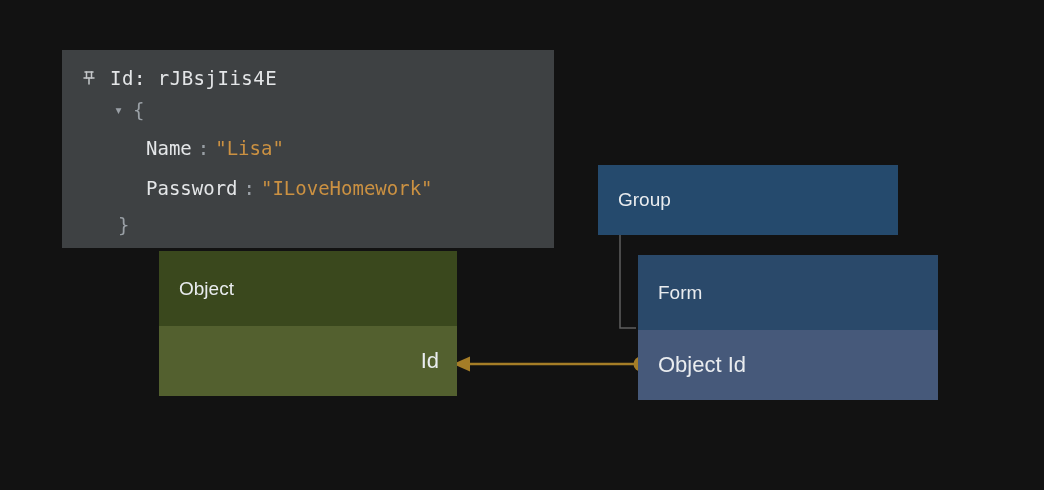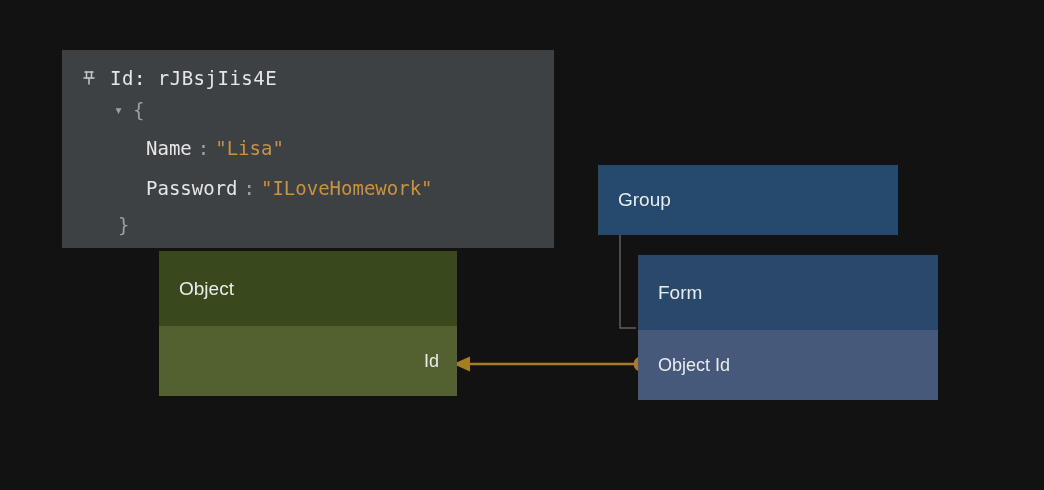--- a/index.html
+++ b/index.html
@@ -42,21 +42,21 @@
   .tt-entry{margin-left:84px;line-height:40px;}
   .tt-entry .key{color:var(--tooltip-text,#e4e6e8);margin-top:36px;}
   .tt-entry .colon{color:var(--tooltip-muted,#9aa0a6);margin:0 6px;}
   .tt-entry .str{color:var(--string-value,#cb9142);}
   .tt-close{margin-left:56px;line-height:34px;}
   .muted{color:var(--tooltip-muted,#9aa0a6);}
 
   
   .node{position:absolute;color:var(--node-text,#e9ecef);font-size:19px;cursor:pointer;}
   .node-header{display:flex;align-items:center;padding:0 20px;font-weight:500;box-sizing:border-box;}
-  .node-row{display:flex;align-items:center;box-sizing:border-box;font-size:18px;}
+  .node-row{display:flex;align-items:center;box-sizing:border-box;font-size:22px;}
 
   .object-node{left:159px;top:251px;width:298px;}
   .object-node .node-header{height:75px;background:var(--object-header,#3a481d);}
   .object-node .node-row{height:70px;background:var(--object-row,#53602f);justify-content:flex-end;padding:0 18px;}
 
   .group-node{left:598px;top:165px;width:300px;}
   .group-node .node-header{height:70px;background:var(--group-header,#254a6d);}
 
   .form-node{left:638px;top:255px;width:300px;}
   .form-node .node-header{height:75px;background:var(--form-header,#2a496a);}

